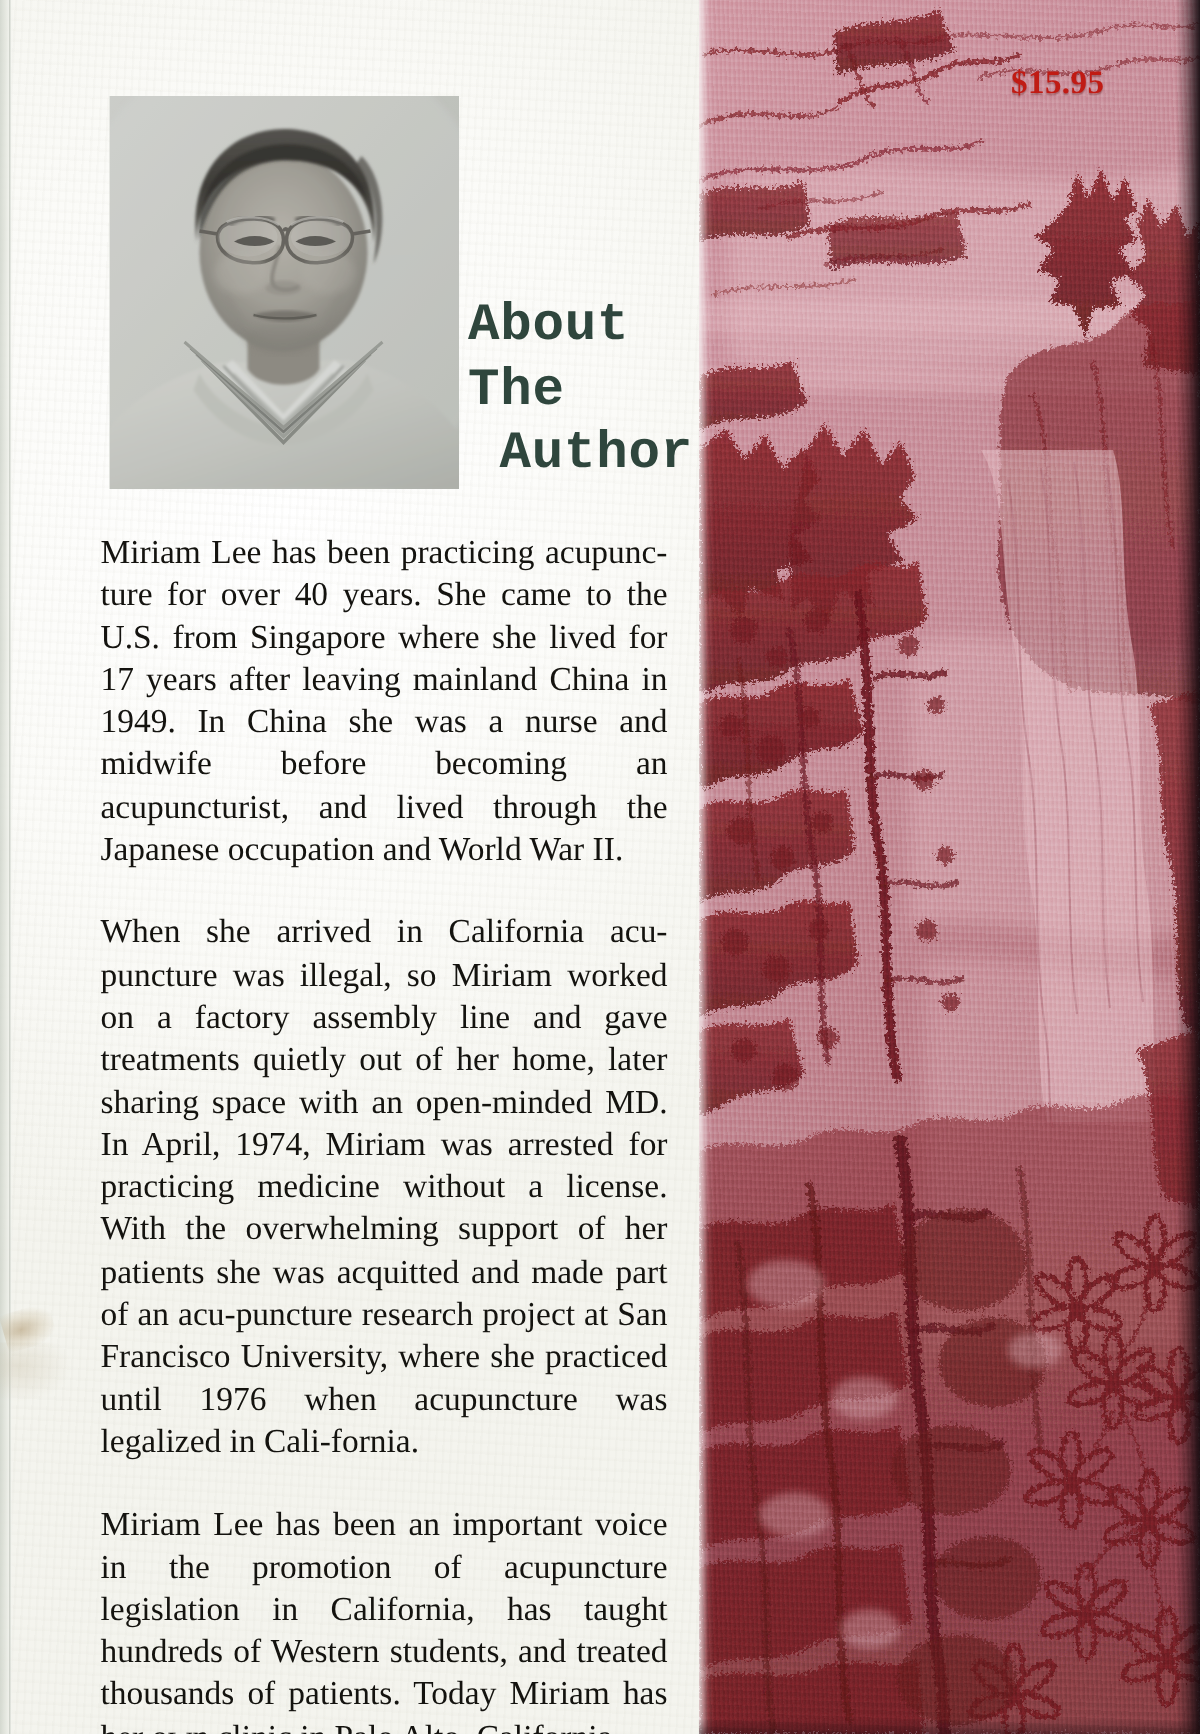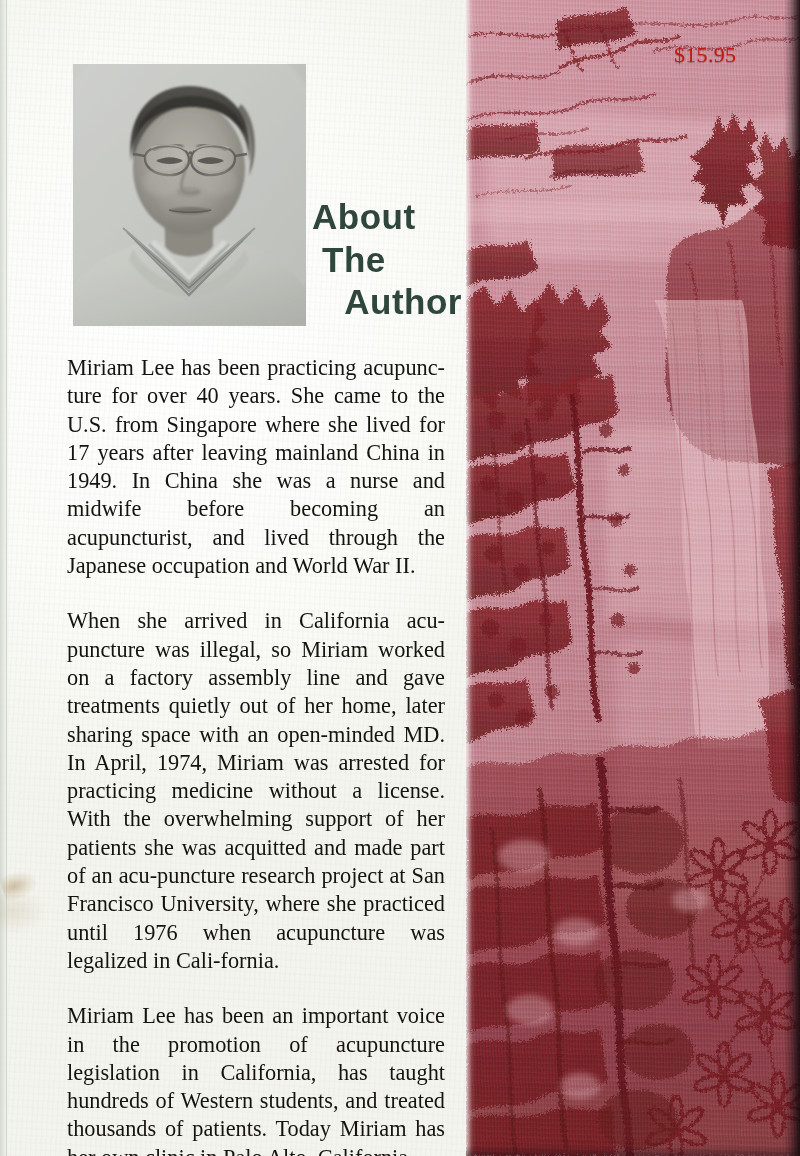--- a/index.html
+++ b/index.html
@@ -71,29 +71,29 @@
     background: #d9dbd6;
   }
   .photo-svg { display: block; width: 233px; height: 262px; }
 
   
   .heading {
     position: absolute;
     left: 312px; top: 196px;
     width: 150px;
     color: #2f463d;
-    font-family: Liberation Sans, sans-serif;
+    font-family: Liberation Mono, monospace;
     font-weight: bold;
     font-size: 35px;
     line-height: 1.22;
     letter-spacing: 0.5px;
     text-align: left;
   }
   .heading .l1 { display: block; margin-left: 0px; }
-  .heading .l2 { display: block; margin-left: 10px; }
+  .heading .l2 { display: block; }
   .heading .l3 { display: block; margin-left: 20px; text-align: right; }
 
   
   .body-copy {
     position: absolute;
     left: 67px; top: 342px;
     width: 378px;
     color: #14130f;
     font-family: "Liberation Serif", serif;
     font-size: 22.3px;
@@ -149,21 +149,21 @@
     position: absolute;
     left: 0; bottom: 0; width: 100%; height: 10px;
     background: linear-gradient(0deg, rgba(30,12,16,0.45) 0%, rgba(30,12,16,0) 100%);
   }
 
   .price {
     position: absolute;
     left: 674px; top: 42px;
     color: #c01b14;
     font-family: "Liberation Serif", serif;
-    font-weight: normal;
+    font-weight: bold;
     font-size: 22px;
     letter-spacing: 0.3px;
     text-shadow: 0 1px 1px rgba(90,10,10,0.35);
     z-index: 40;
   }
 </style>
 </head>
 <body>
 
 <div id="cover">

